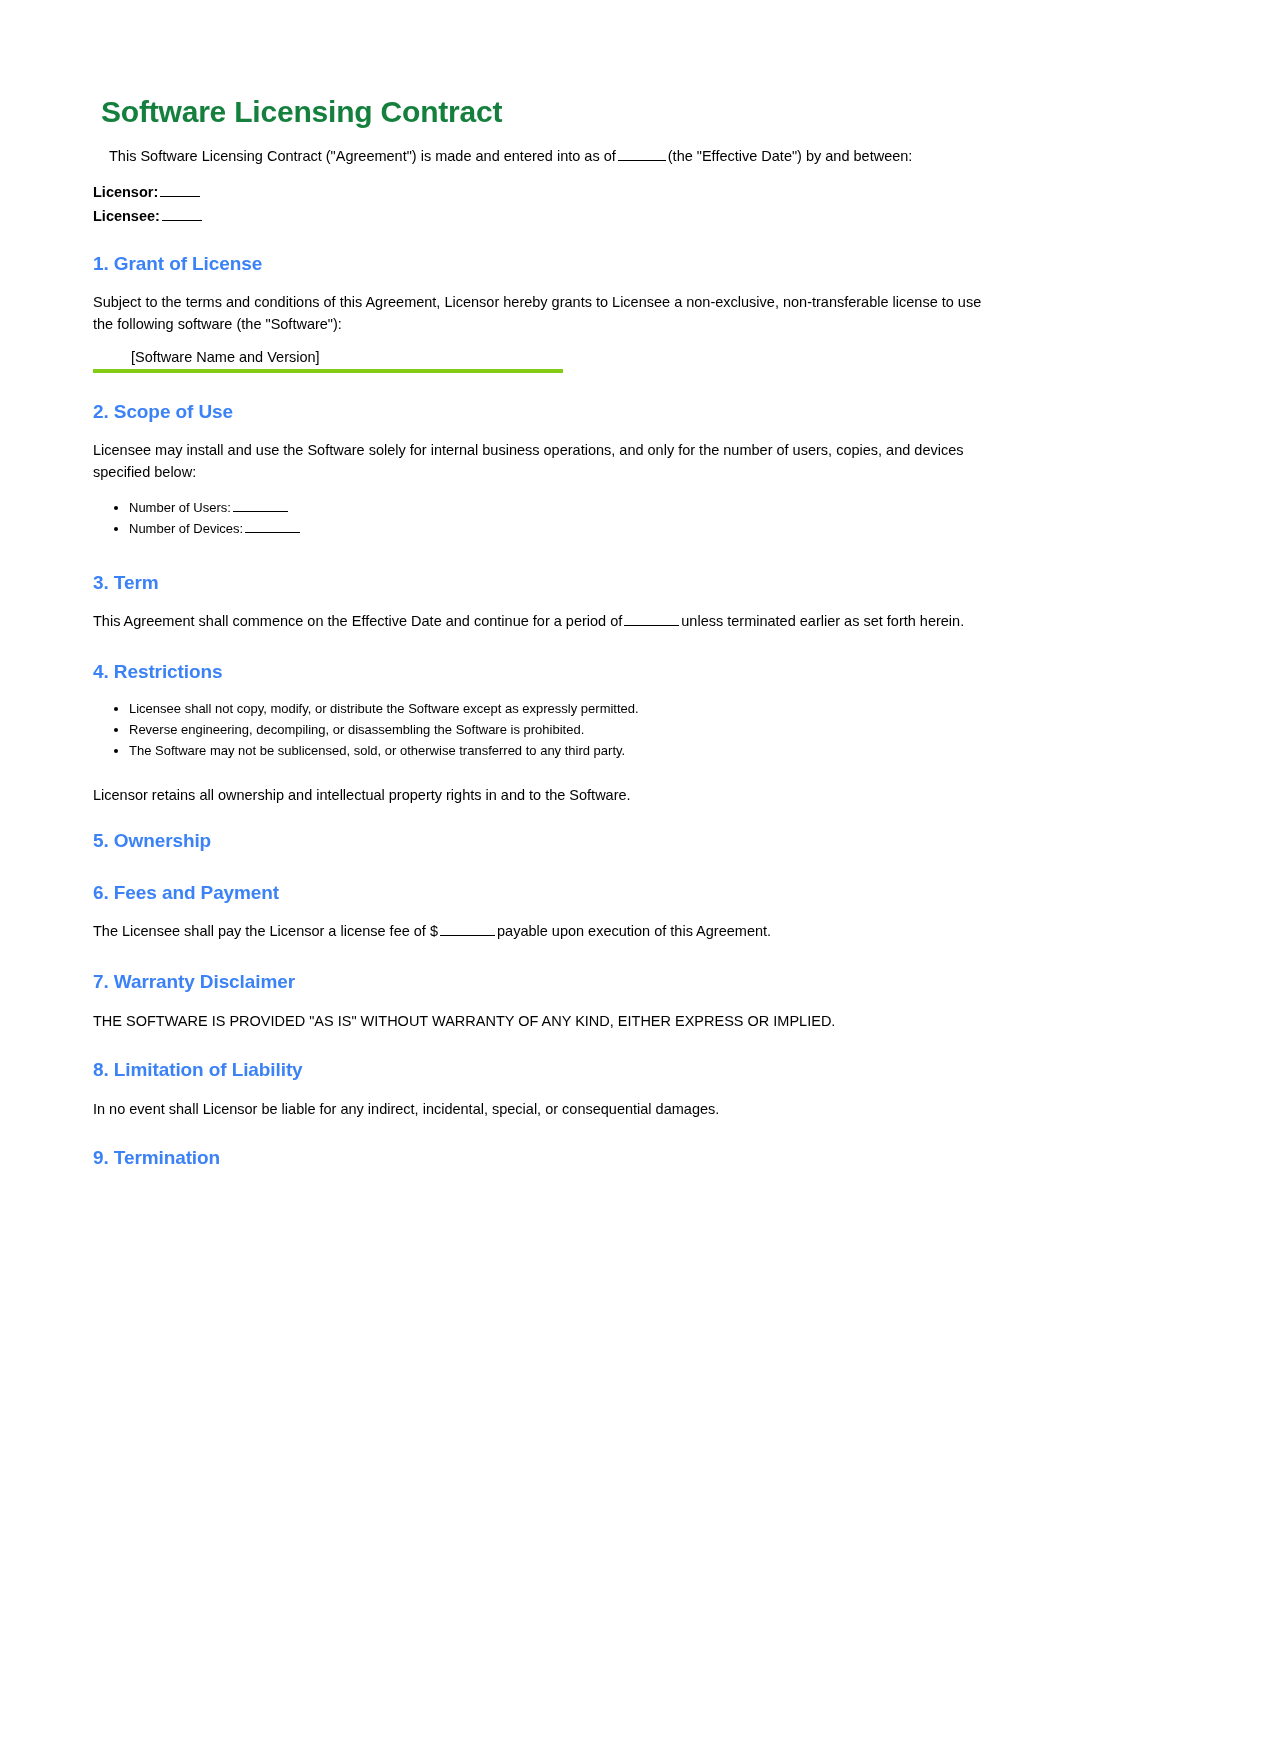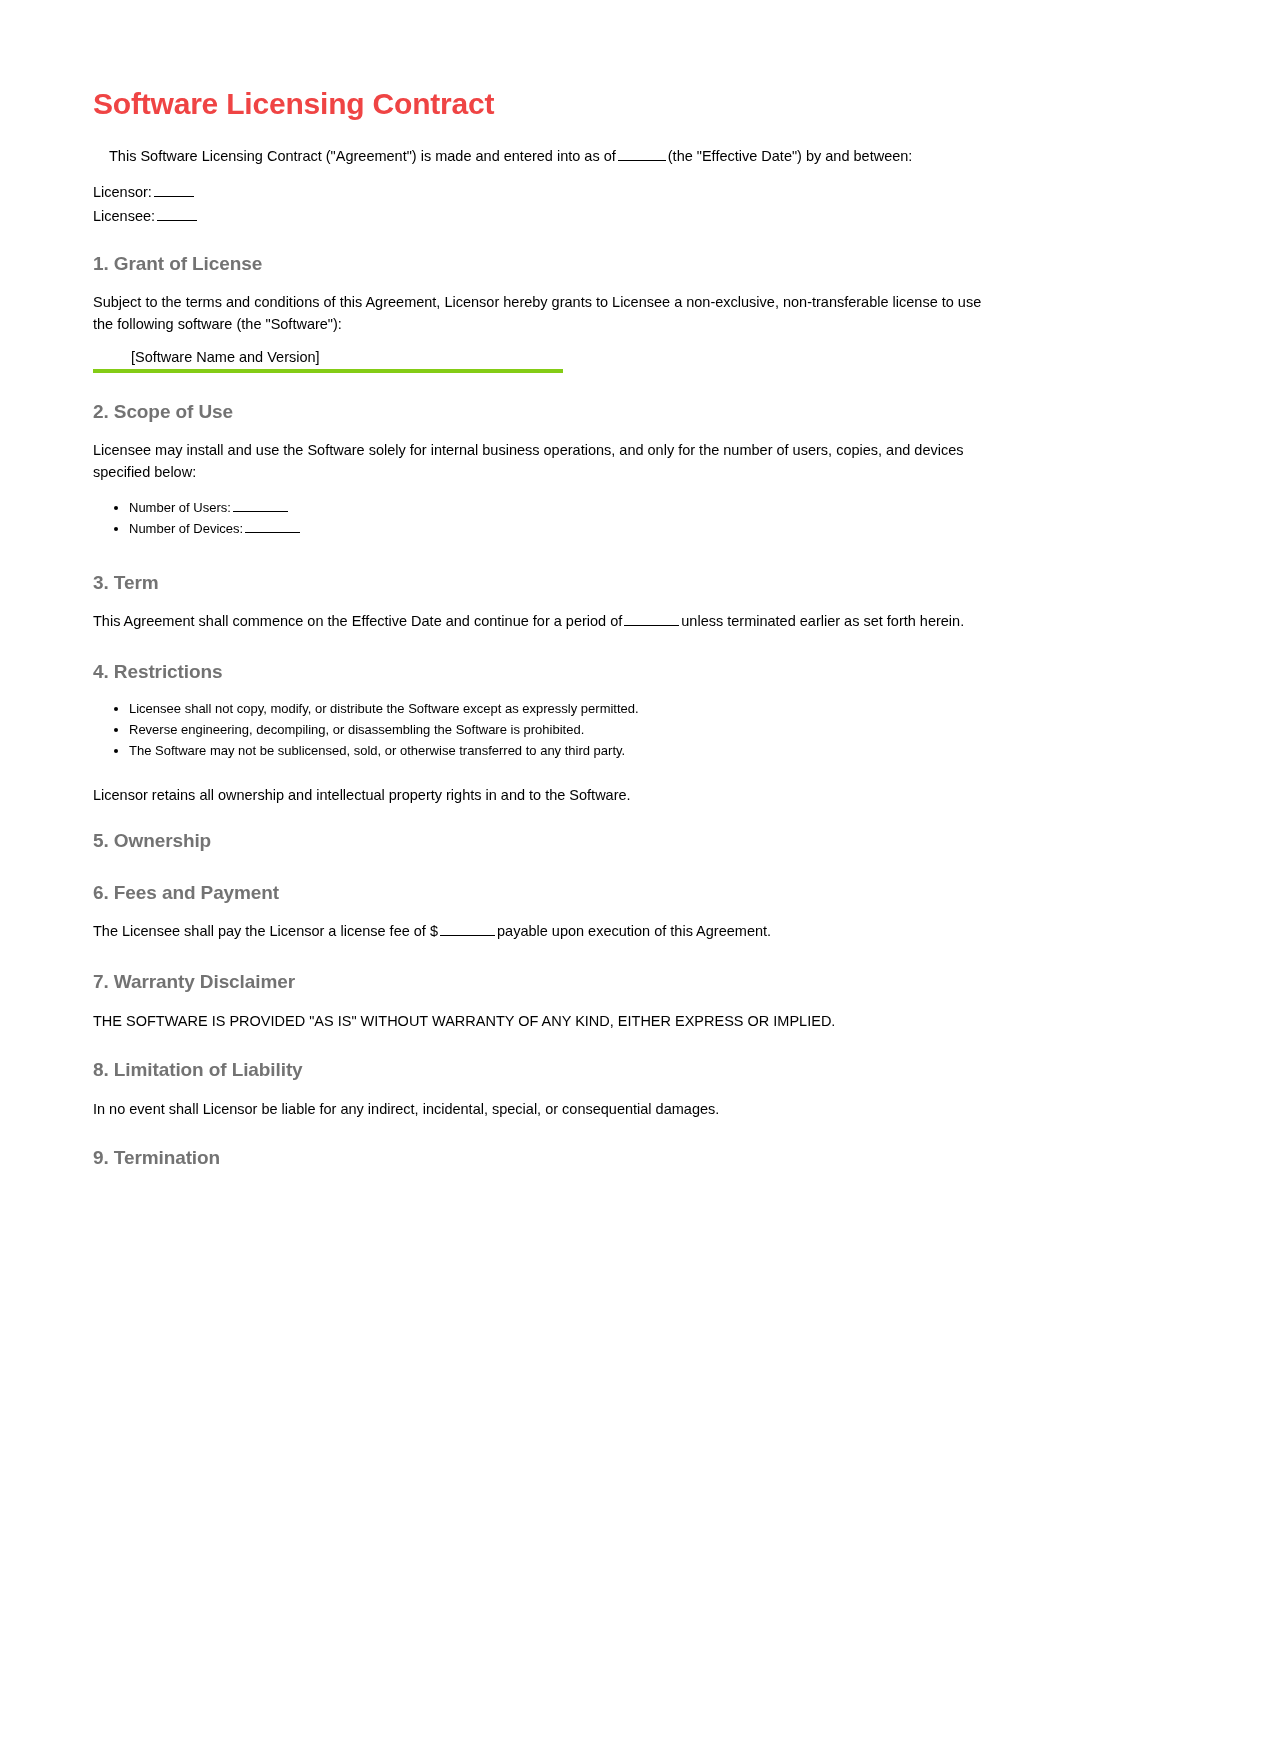--- a/index.html
+++ b/index.html
@@ -33,27 +33,27 @@
   .doc-body {
     position: absolute;
     left: 93px;
     top: 0;
     width: 910px;
   }
   h1.doc-title {
     font-size: 30px;
     font-weight: bold;
     letter-spacing: -0.2px;
-    margin: 0;
+    margin: 8px;
     padding: 0;
     position: absolute;
     top: 86px;
     left: 0;
     line-height: 1.2;
-    color: #ef4444;
+    color: #15803d;
   }
   p.intro {
     position: absolute;
     top: 145px;
     left: 16px;
     width: 910px;
     margin: 0;
     font-size: 14.5px;
     line-height: 1.55;
   }
@@ -61,42 +61,42 @@
     position: absolute;
     top: 181px;
     left: 0;
     font-size: 14.5px;
     line-height: 1.62;
   }
   .parties .party-line {
     white-space: nowrap;
   }
   .parties b {
-    font-weight: normal;
+    font-weight: bold;
   }
   .blank {
     display: inline-block;
     border-bottom: 1px solid #000000;
     vertical-align: baseline;
     height: 1.05em;
     margin: 0 2px;
   }
   .blank-md { width: 40px; }
   .blank-lg { width: 48px; }
   .blank-xl { width: 55px; }
 
   h2.section-title {
     position: absolute;
     left: 0;
     margin: 0;
     font-size: 19px;
     font-weight: bold;
     line-height: 1.2;
     letter-spacing: -0.1px;
-    color: #737373;
+    color: #3b82f6;
   }
   p.body-text {
     position: absolute;
     left: 0;
     margin: 0;
     width: 910px;
     font-size: 14.5px;
     line-height: 1.55;
   }
   ul.bullets {

